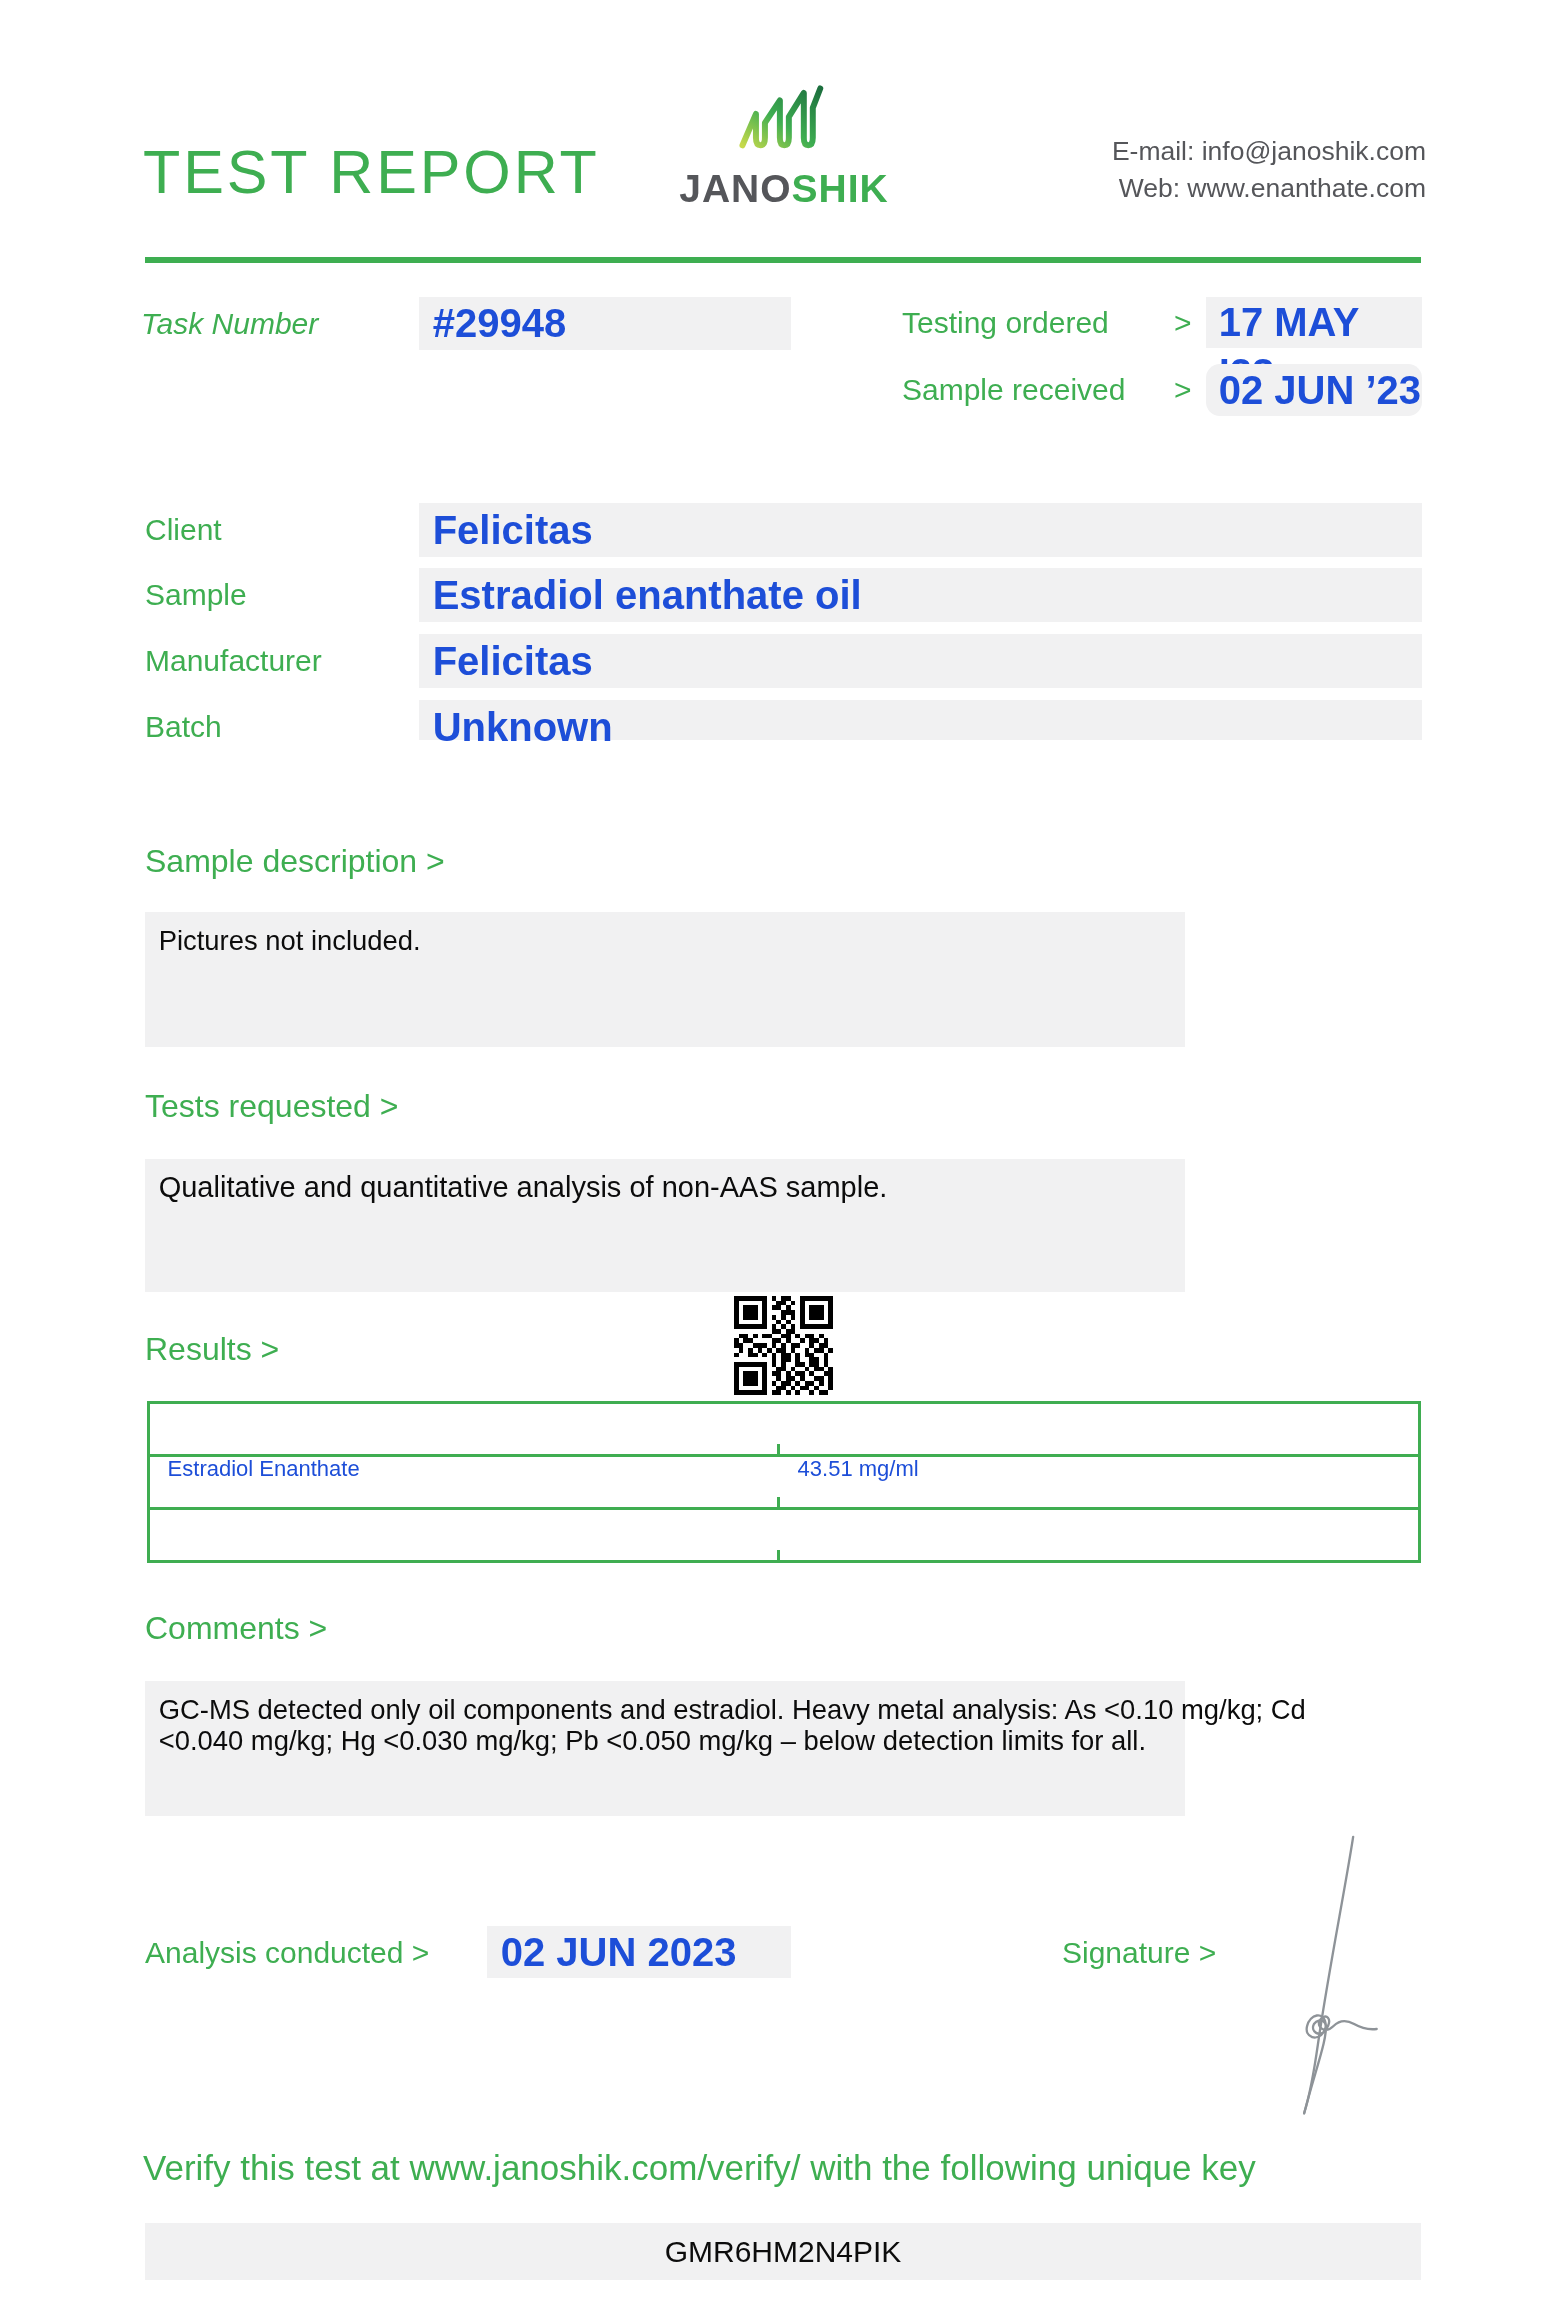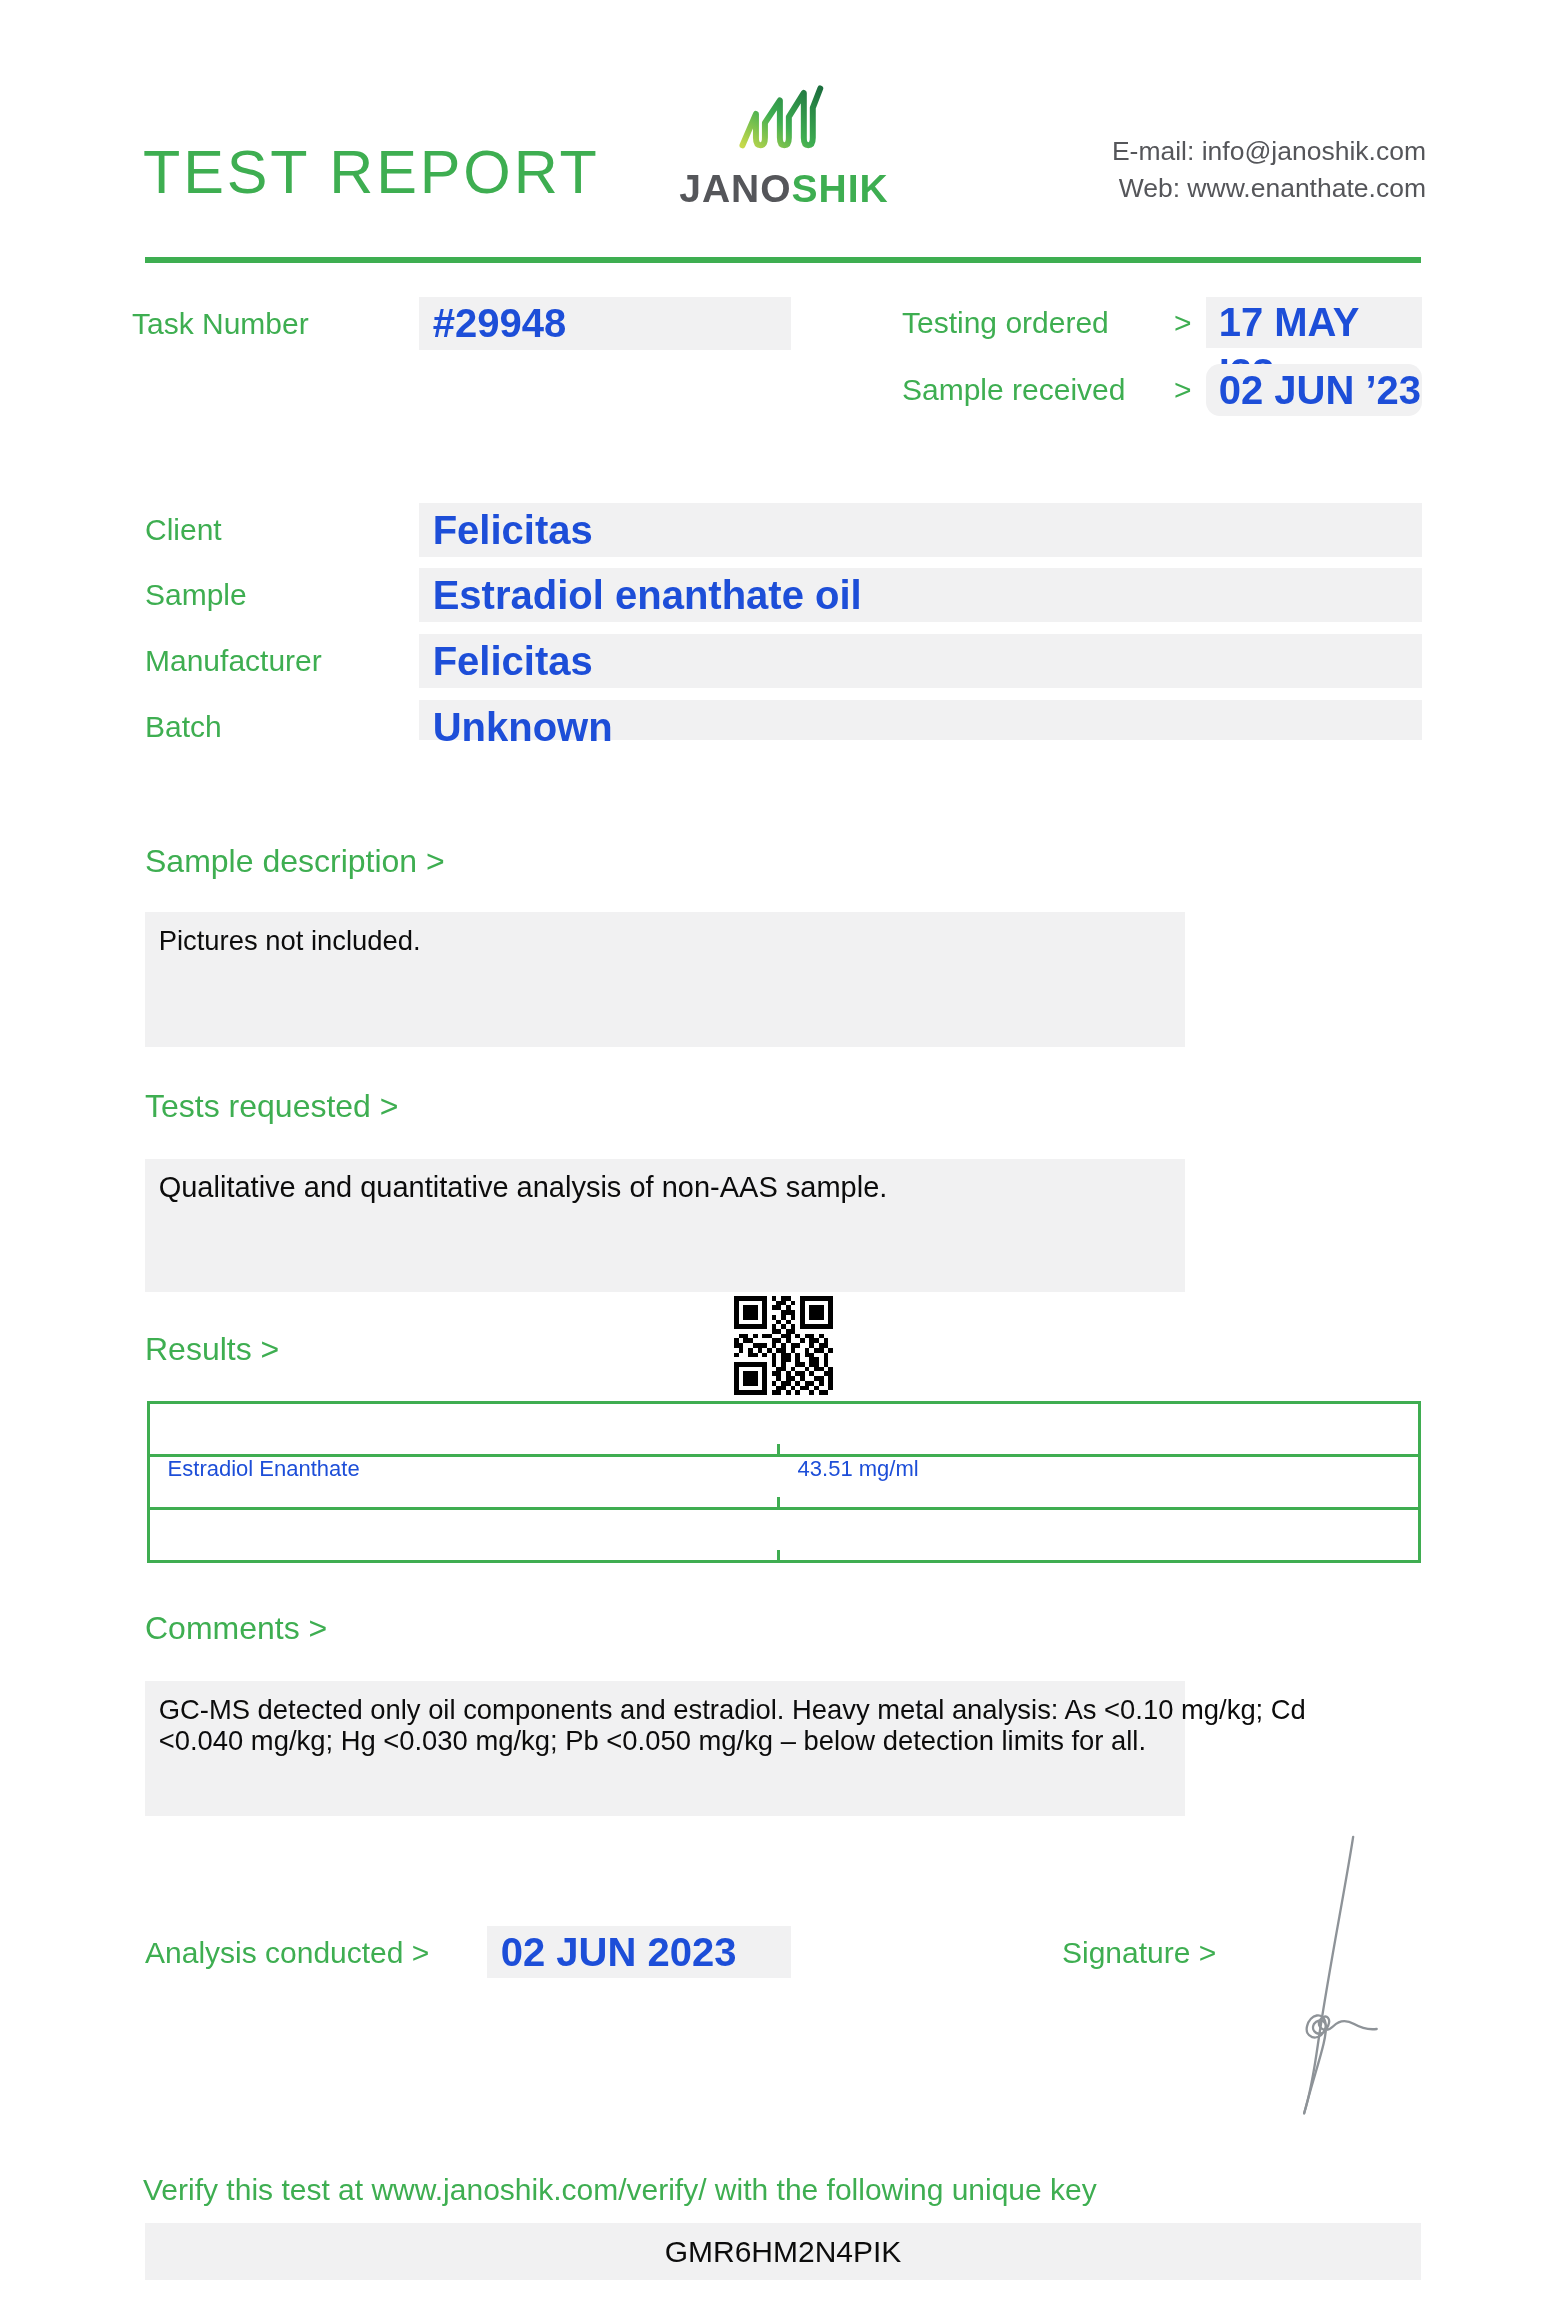--- a/index.html
+++ b/index.html
@@ -22,21 +22,21 @@
   .section-h{font-size:32px;color:#3EAE51;}
   .bigbox{left:145px;width:1040px;height:135px;box-sizing:border-box;padding:12.7px 13.7px;font-size:27.4px;color:#0c0c0c;line-height:31px;}
   .arrow{font-size:30px;color:#3EAE51;}
   
   .rtable{left:147px;top:1401px;width:1274px;border:3.9px solid #3FAD51;box-sizing:border-box;background:#fff;}
   .rrow{display:flex;height:50px;border-bottom:3.9px solid #3FAD51;}
   .rrow:last-child{border-bottom:none;}
   .rcell{line-height:50px;font-size:22px;color:#1d4ed8;box-sizing:border-box;margin-top:40px;}
   .rcell.c1{width:630px;border-right:3.9px solid #3FAD51;padding-left:17.6px;}
   .rcell.c2{flex:1;padding-left:17.6px;}
-  .verify{left:143px;top:2148px;width:1284px;font-size:30px;color:#3EAE51;margin-top:25px;}
+  .verify{left:143px;top:2148px;width:1284px;font-size:35px;color:#3EAE51;}
   .keybox{left:145px;top:2223px;width:1276px;height:57px;line-height:57px;text-align:center;font-size:30px;color:#0c0c0c;}
   .qr{left:734px;top:1296px;width:99px;height:99px;}
   .sig{left:1255px;top:1831px;}
 </style>
 </head>
 <body>
 
 <div id="page">
 
   <div class="abs title">TEST REPORT</div>
@@ -58,21 +58,21 @@
     <span class="logo-dark">JANO</span><span class="logo-green">SHIK</span>
   </div>
 
   <div class="abs contact">
     <div>E-mail: info@janoshik.com</div>
     <div>Web: www.enanthate.com</div>
   </div>
 
   <div class="abs divider"></div>
 
-  <div class="abs lbl" style="left:132px;top:297px;line-height:53px;">Task Number</div>
+  <div class="abs lbl" style="left:141px;top:297px;line-height:53px;font-style:italic;">Task Number</div>
   <div class="abs graybox val box-sm" style="left:419px;top:297px;width:372px;">#29948</div>
 
   <div class="abs lbl" style="left:902px;top:297px;line-height:51px;">Testing ordered</div>
   <div class="abs arrow" style="left:1174px;top:297px;line-height:51px;">&gt;</div>
   <div class="abs graybox val" style="left:1206px;top:297px;width:216px;height:51px;line-height:51px;padding-left:12.7px;box-sizing:border-box;">17 MAY ’23</div>
 
   <div class="abs lbl" style="left:902px;top:363px;line-height:53px;">Sample received</div>
   <div class="abs arrow" style="left:1174px;top:363px;line-height:53px;">&gt;</div>
   <div class="abs graybox val" style="left:1206px;top:364px;width:216px;height:52px;line-height:52px;padding-left:12.7px;box-sizing:border-box;border-radius:14px;">02 JUN ’23</div>
 

